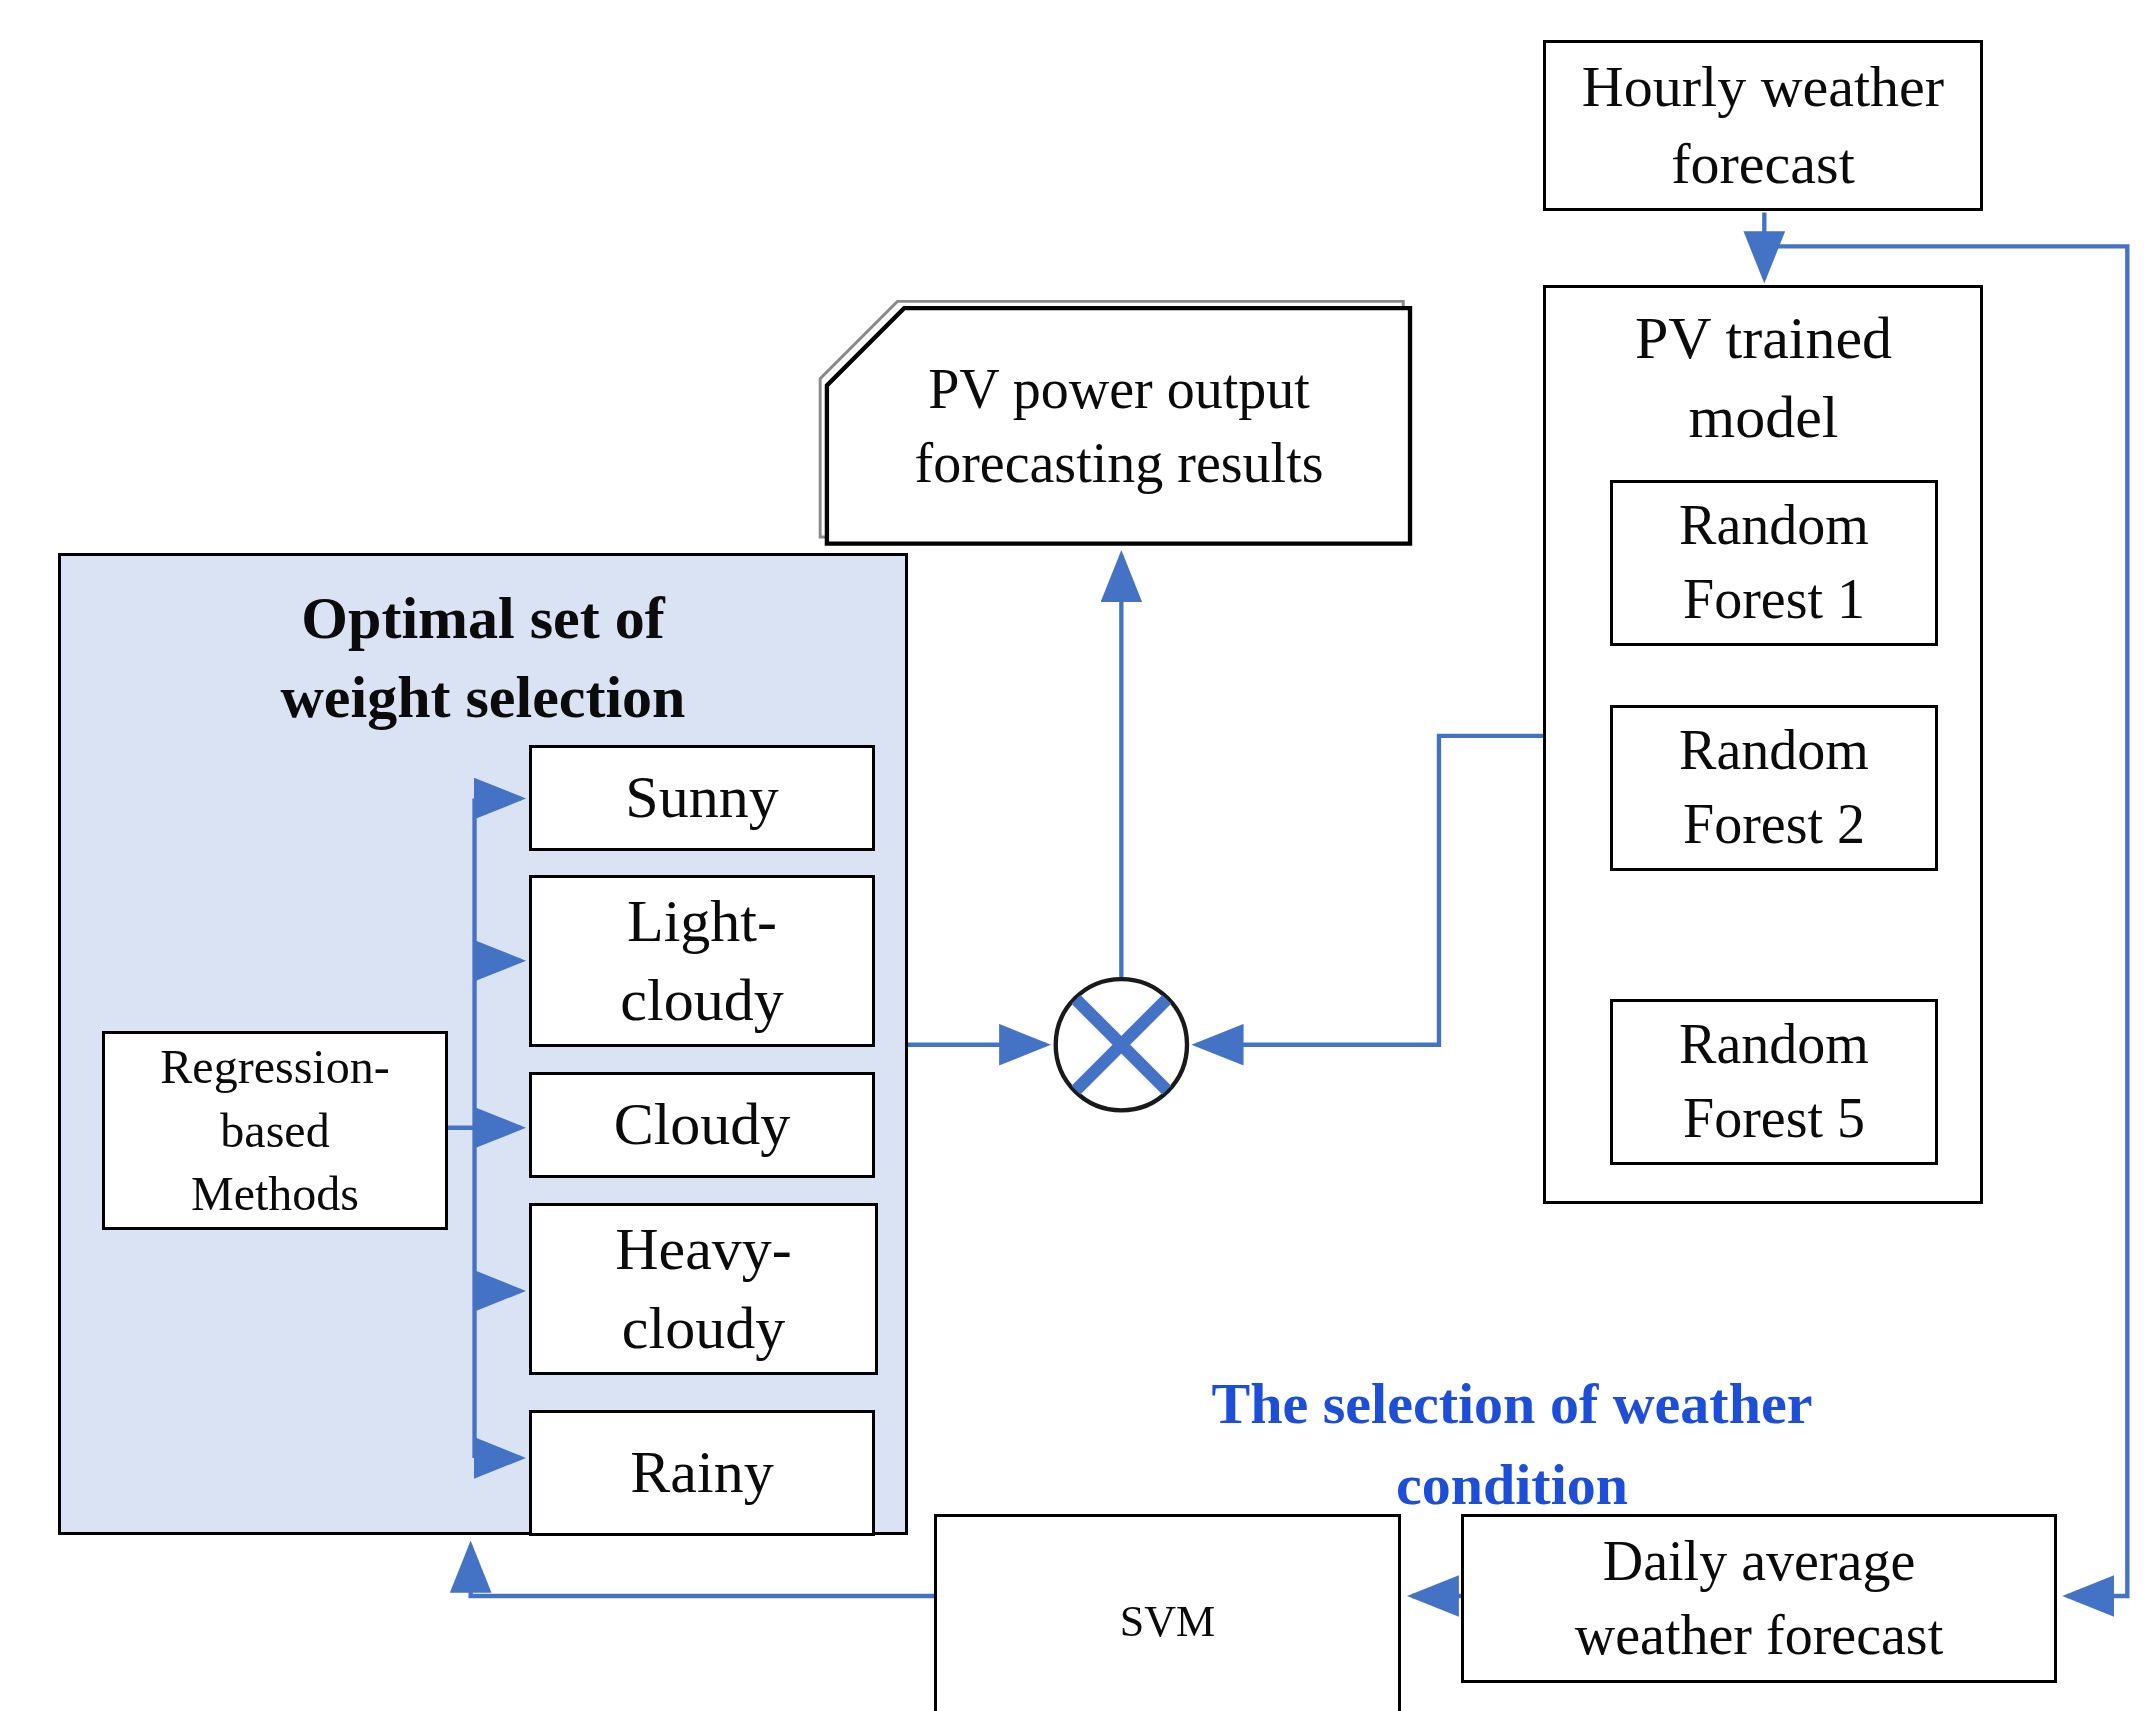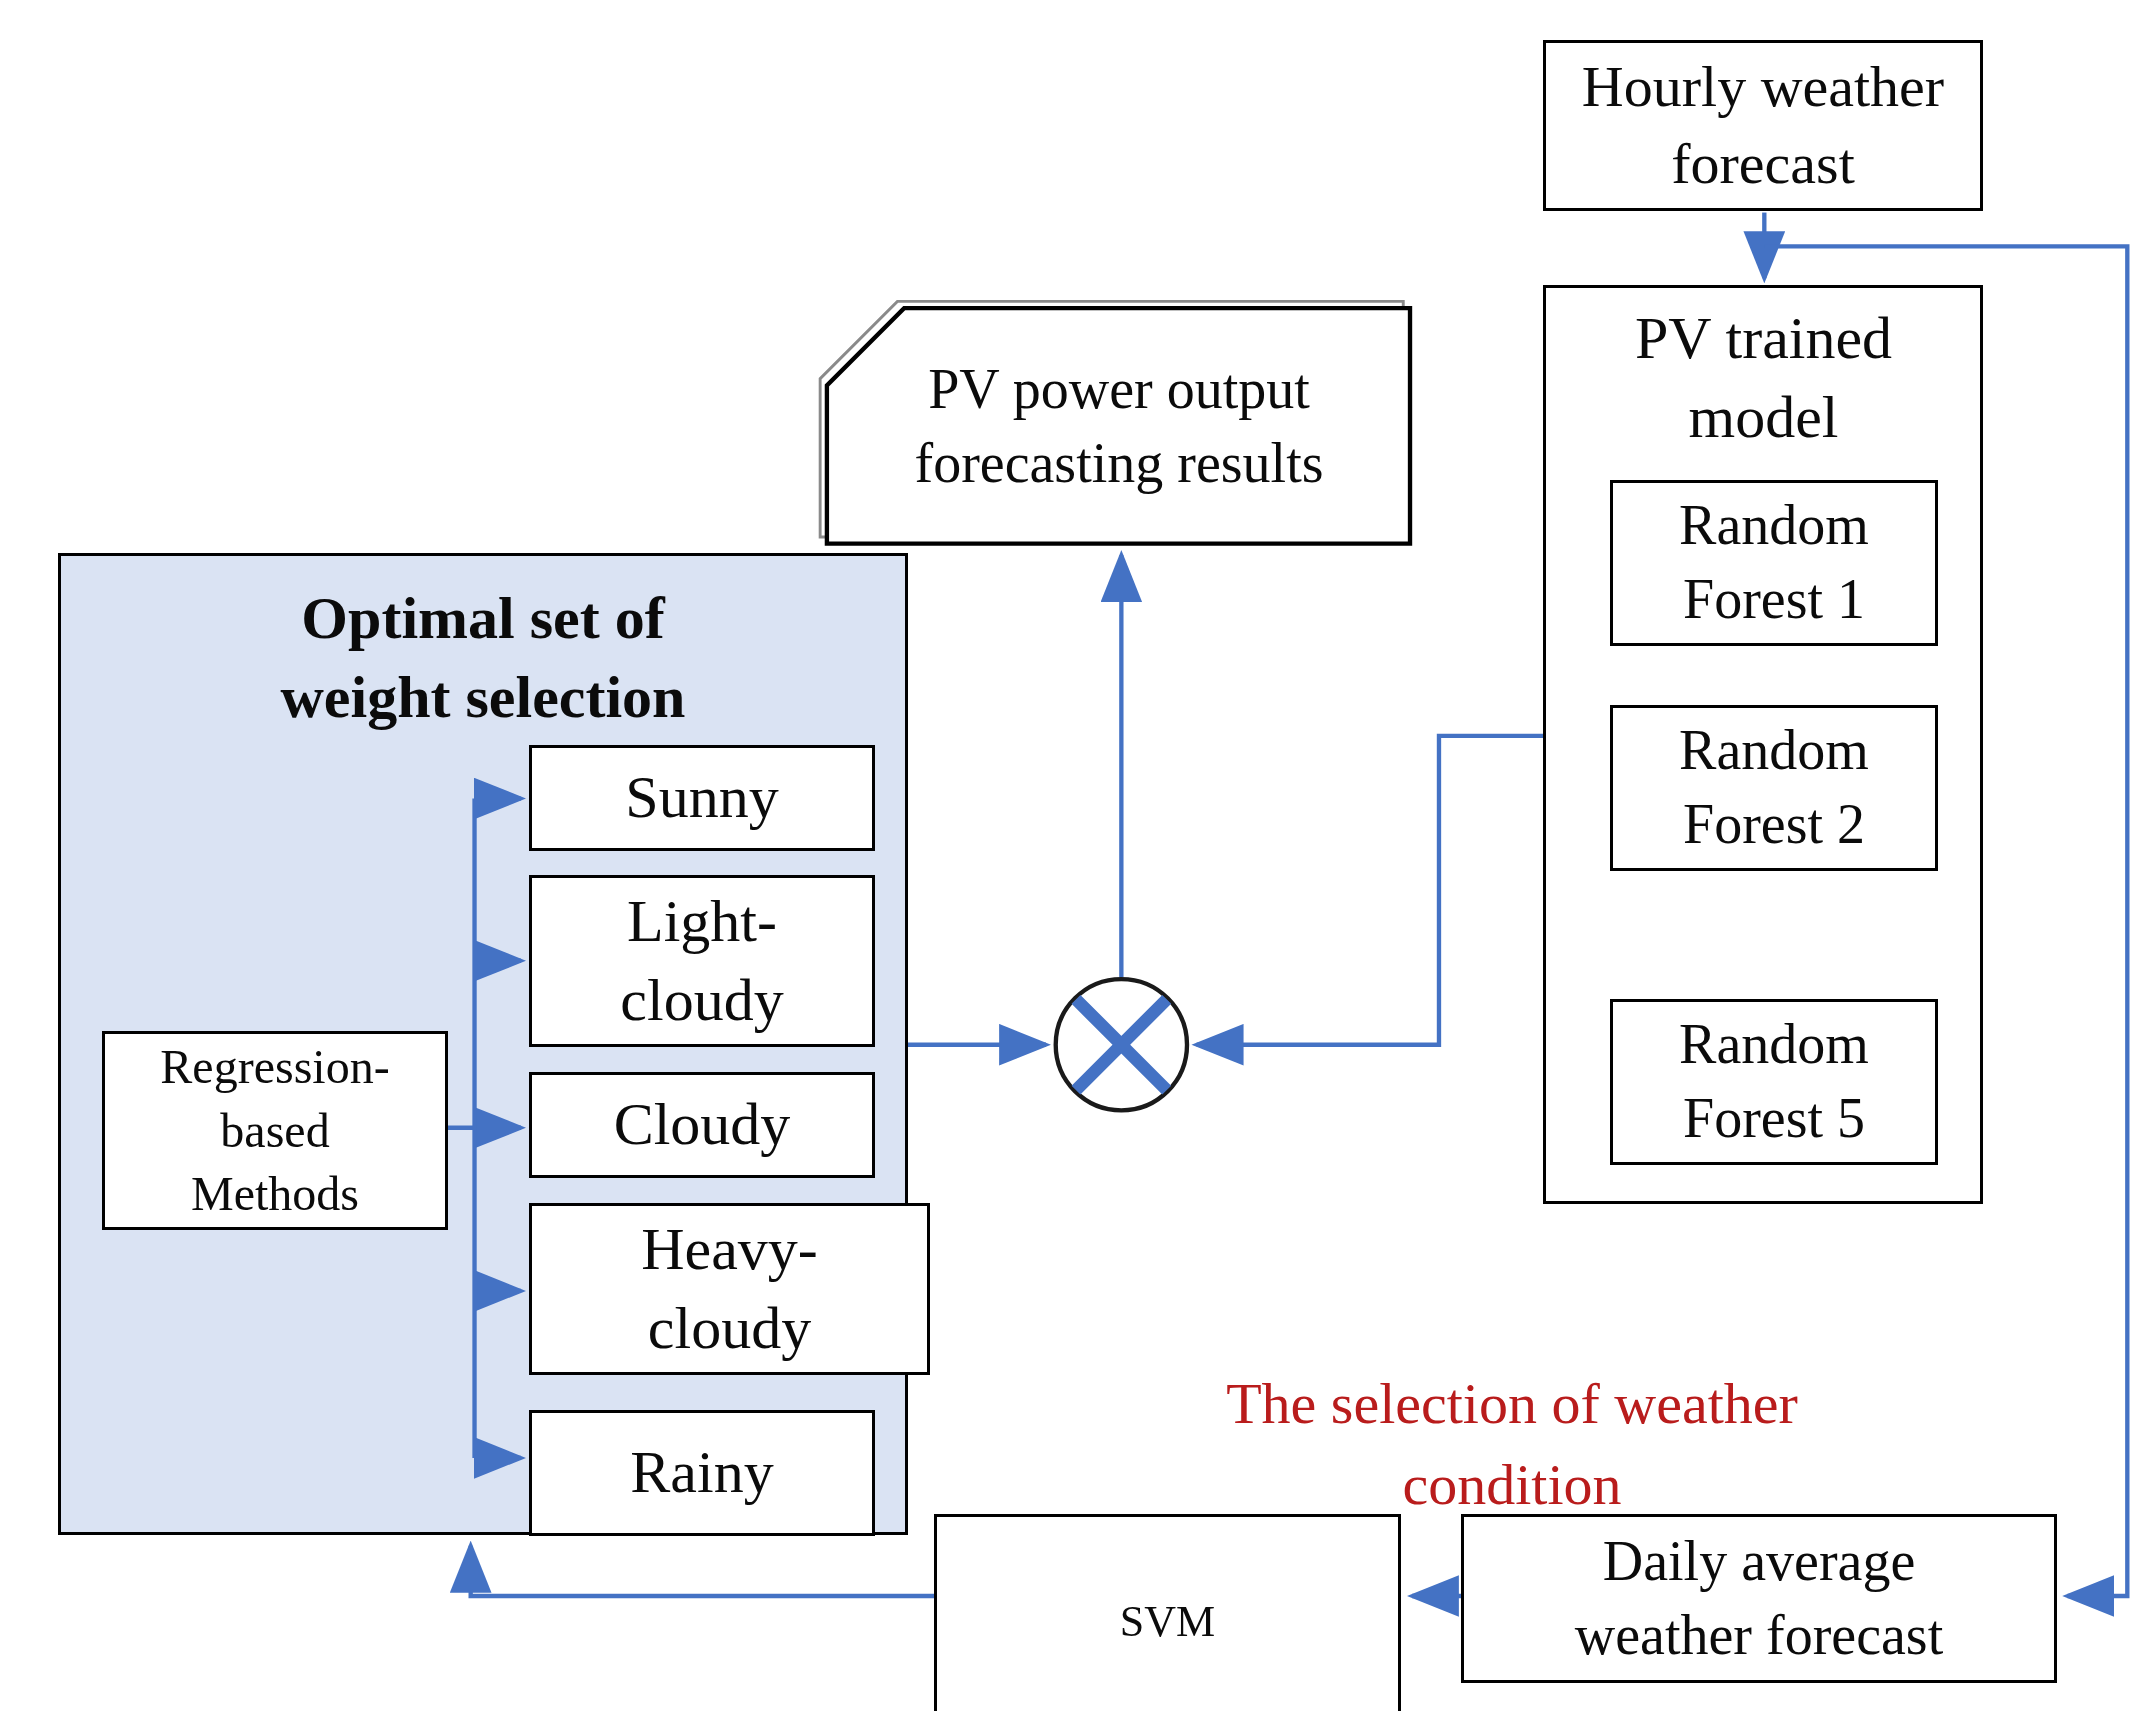--- a/index.html
+++ b/index.html
@@ -29,36 +29,36 @@
     border:3.9px solid #000000;
     box-sizing:border-box;
     z-index:0;
   }
   .label{
     position:absolute;
     text-align:center;
     z-index:2;
     line-height:1.32;
   }
-  .blue-note{color:#b91c1c;}
+  .blue-note{color:#1d4ed8;font-weight:bold;}
   
   #hourly-box{left:1528px;top:40px;width:440px;height:171px;font-size:58px;}
   #pv-model-box{left:1528px;top:285px;width:440px;height:919px;border:3.9px solid #000;position:absolute;box-sizing:border-box;background:#ffffff;z-index:1;}
   #pv-model-title{left:1589px;top:299px;width:319px;font-size:60px;}
   #rf1-box{left:1595px;top:480px;width:328px;height:166px;font-size:56px;}
   #rf2-box{left:1595px;top:705px;width:328px;height:166px;font-size:56px;}
   #rf5-box{left:1595px;top:999px;width:328px;height:166px;font-size:56px;}
   #output-label{left:822px;top:321px;width:564px;height:212px;display:flex;align-items:center;justify-content:center;font-size:56px;z-index:3;}
   #optimal-panel{left:43px;top:553px;width:850px;height:982px;}
   #optimal-title{left:217px;top:579px;width:502px;font-size:60px;font-weight:bold;}
   #regression-box{left:87px;top:1031px;width:346px;height:199px;font-size:48px;padding:4px 37px;}
   #cond-sunny{left:514px;top:745px;width:346px;height:106px;font-size:60px;}
   #cond-light{left:514px;top:875px;width:346px;height:172px;font-size:60px;padding:0 39px;}
   #cond-cloudy{left:514px;top:1072px;width:346px;height:106px;font-size:60px;}
-  #cond-heavy{left:514px;top:1203px;width:401px;height:172px;font-size:60px;padding:0 31px;}
+  #cond-heavy{left:514px;top:1203px;width:349px;height:172px;font-size:60px;padding:0 31px;}
   #cond-rainy{left:514px;top:1410px;width:346px;height:126px;font-size:60px;}
   #svm-box{left:919px;top:1514px;width:467px;height:216px;font-size:44px;}
   #daily-box{left:1446px;top:1514px;width:596px;height:169px;font-size:56px;padding:0 44px;}
   #annotation{left:1159px;top:1363px;width:676px;font-size:58px;line-height:1.4;}
 </style>
 </head>
 <body>
 
 <div id="canvas">
 

